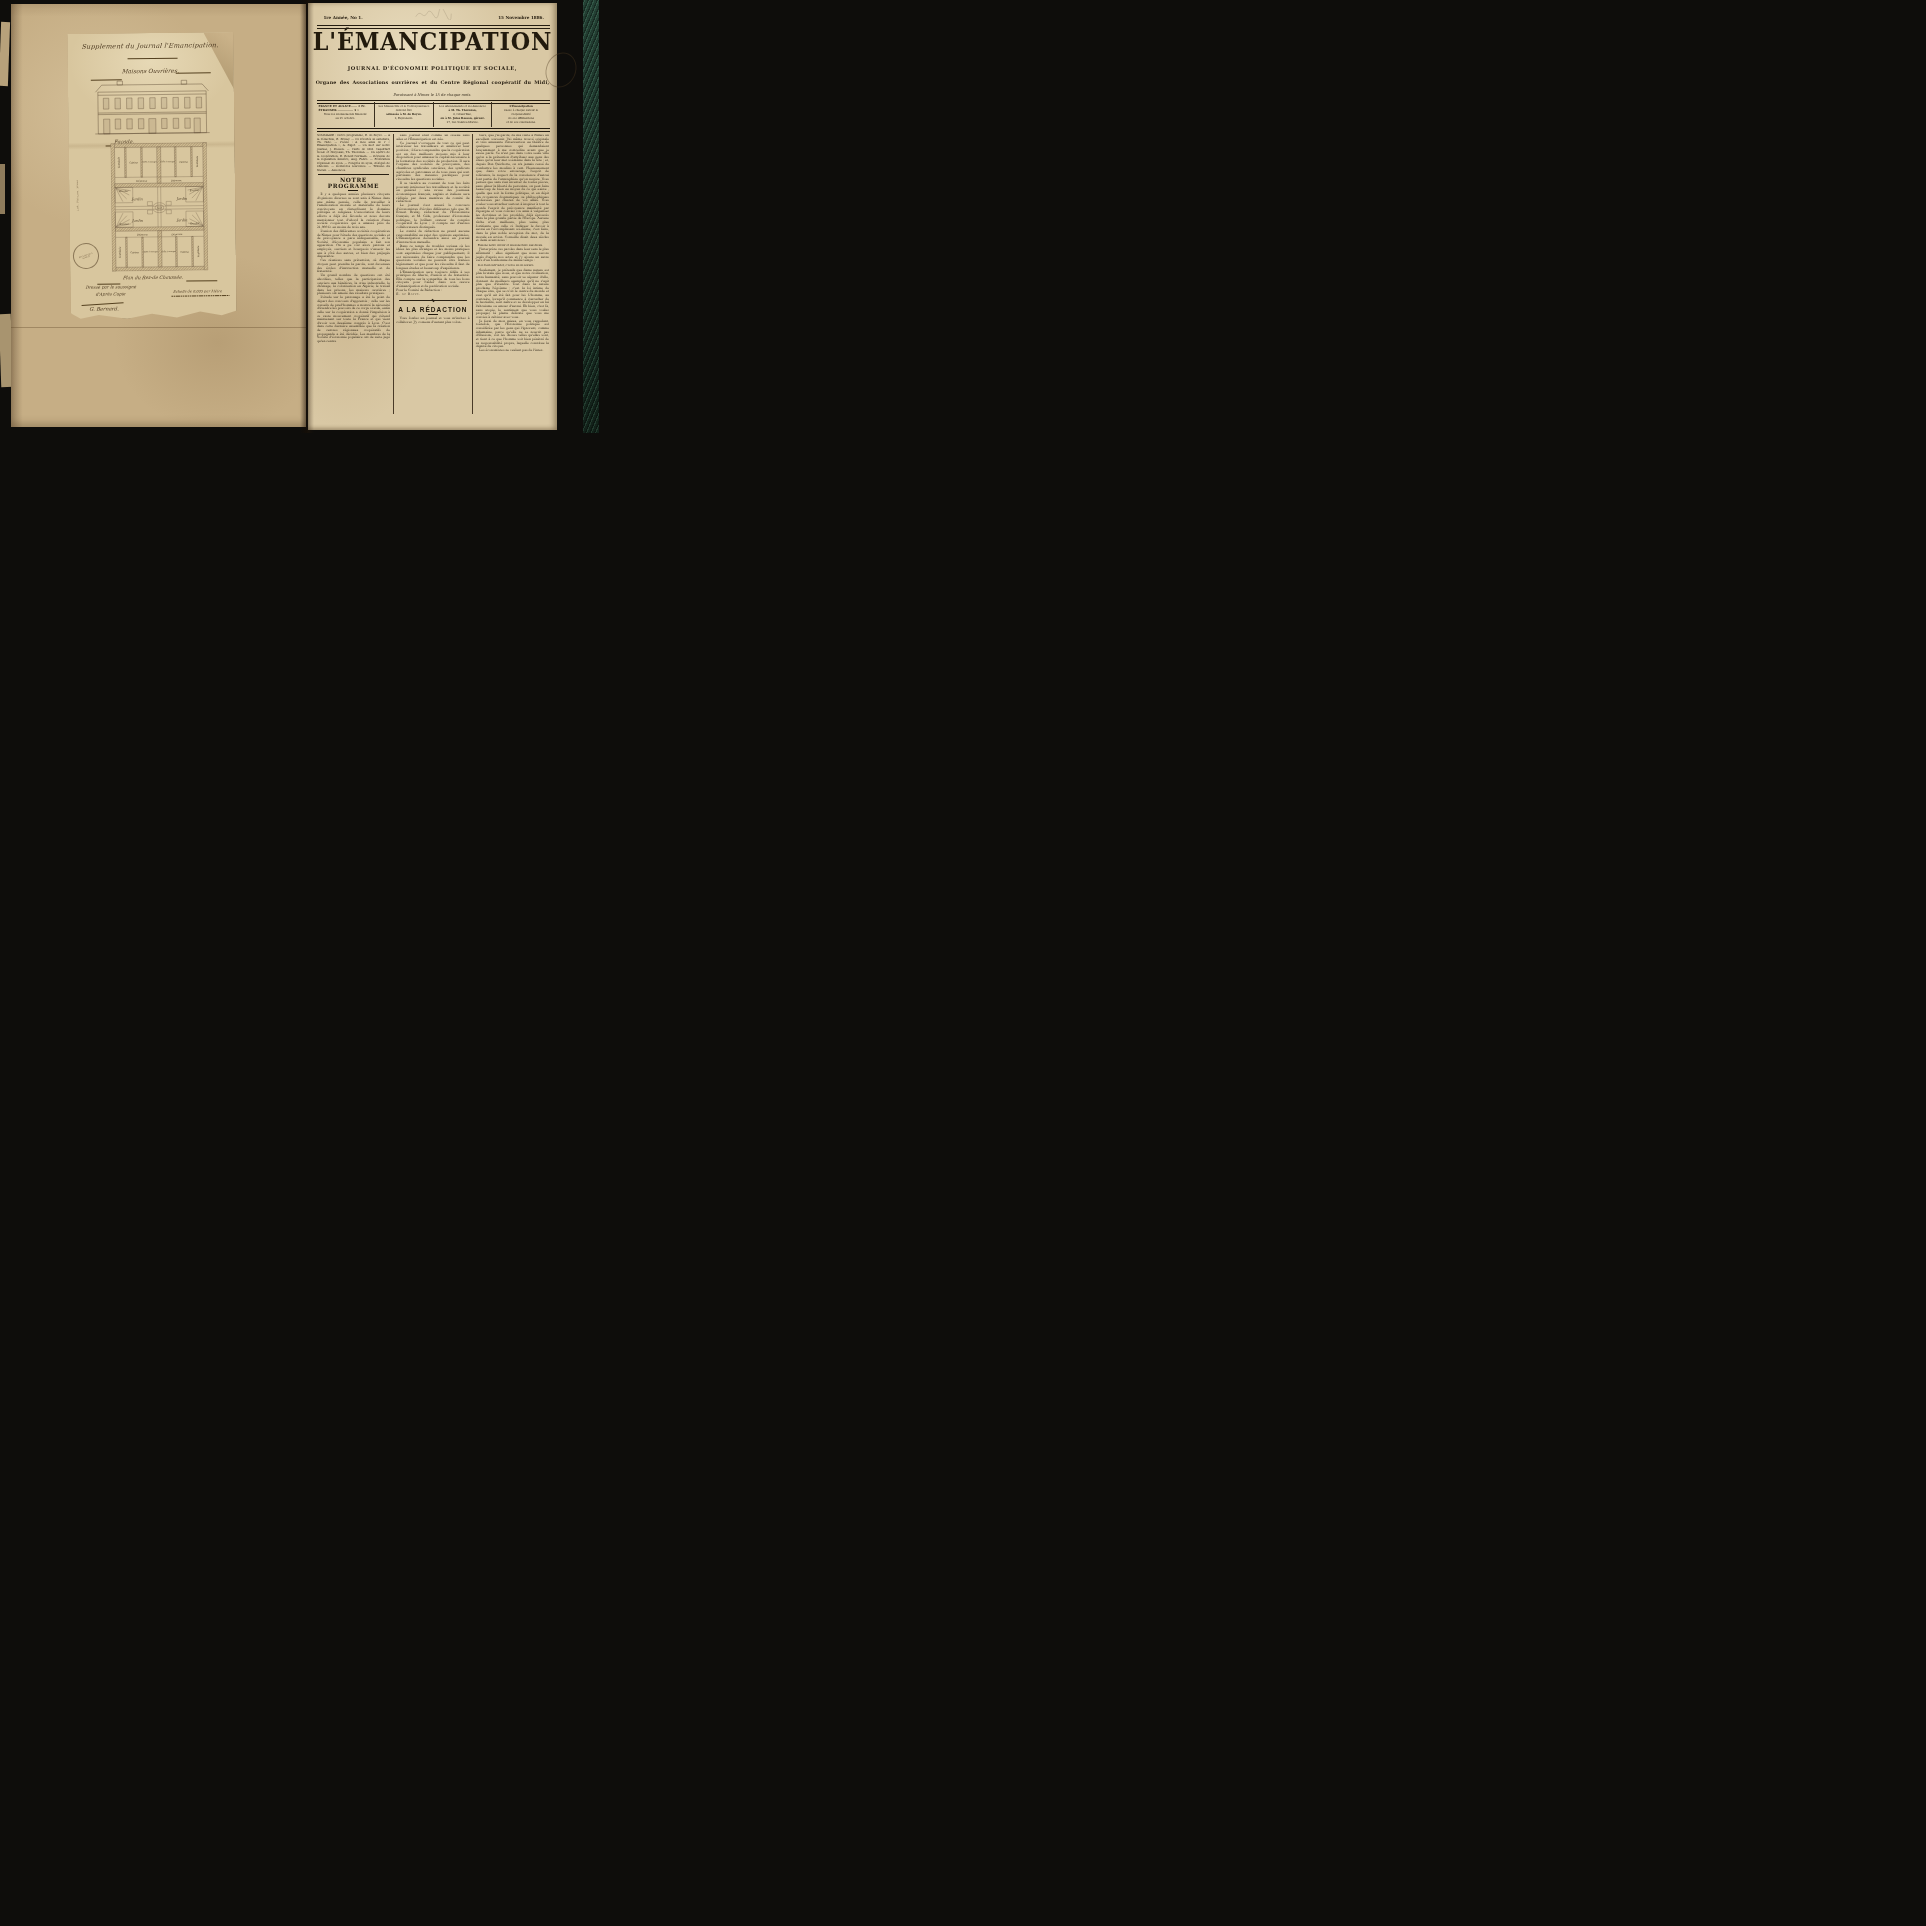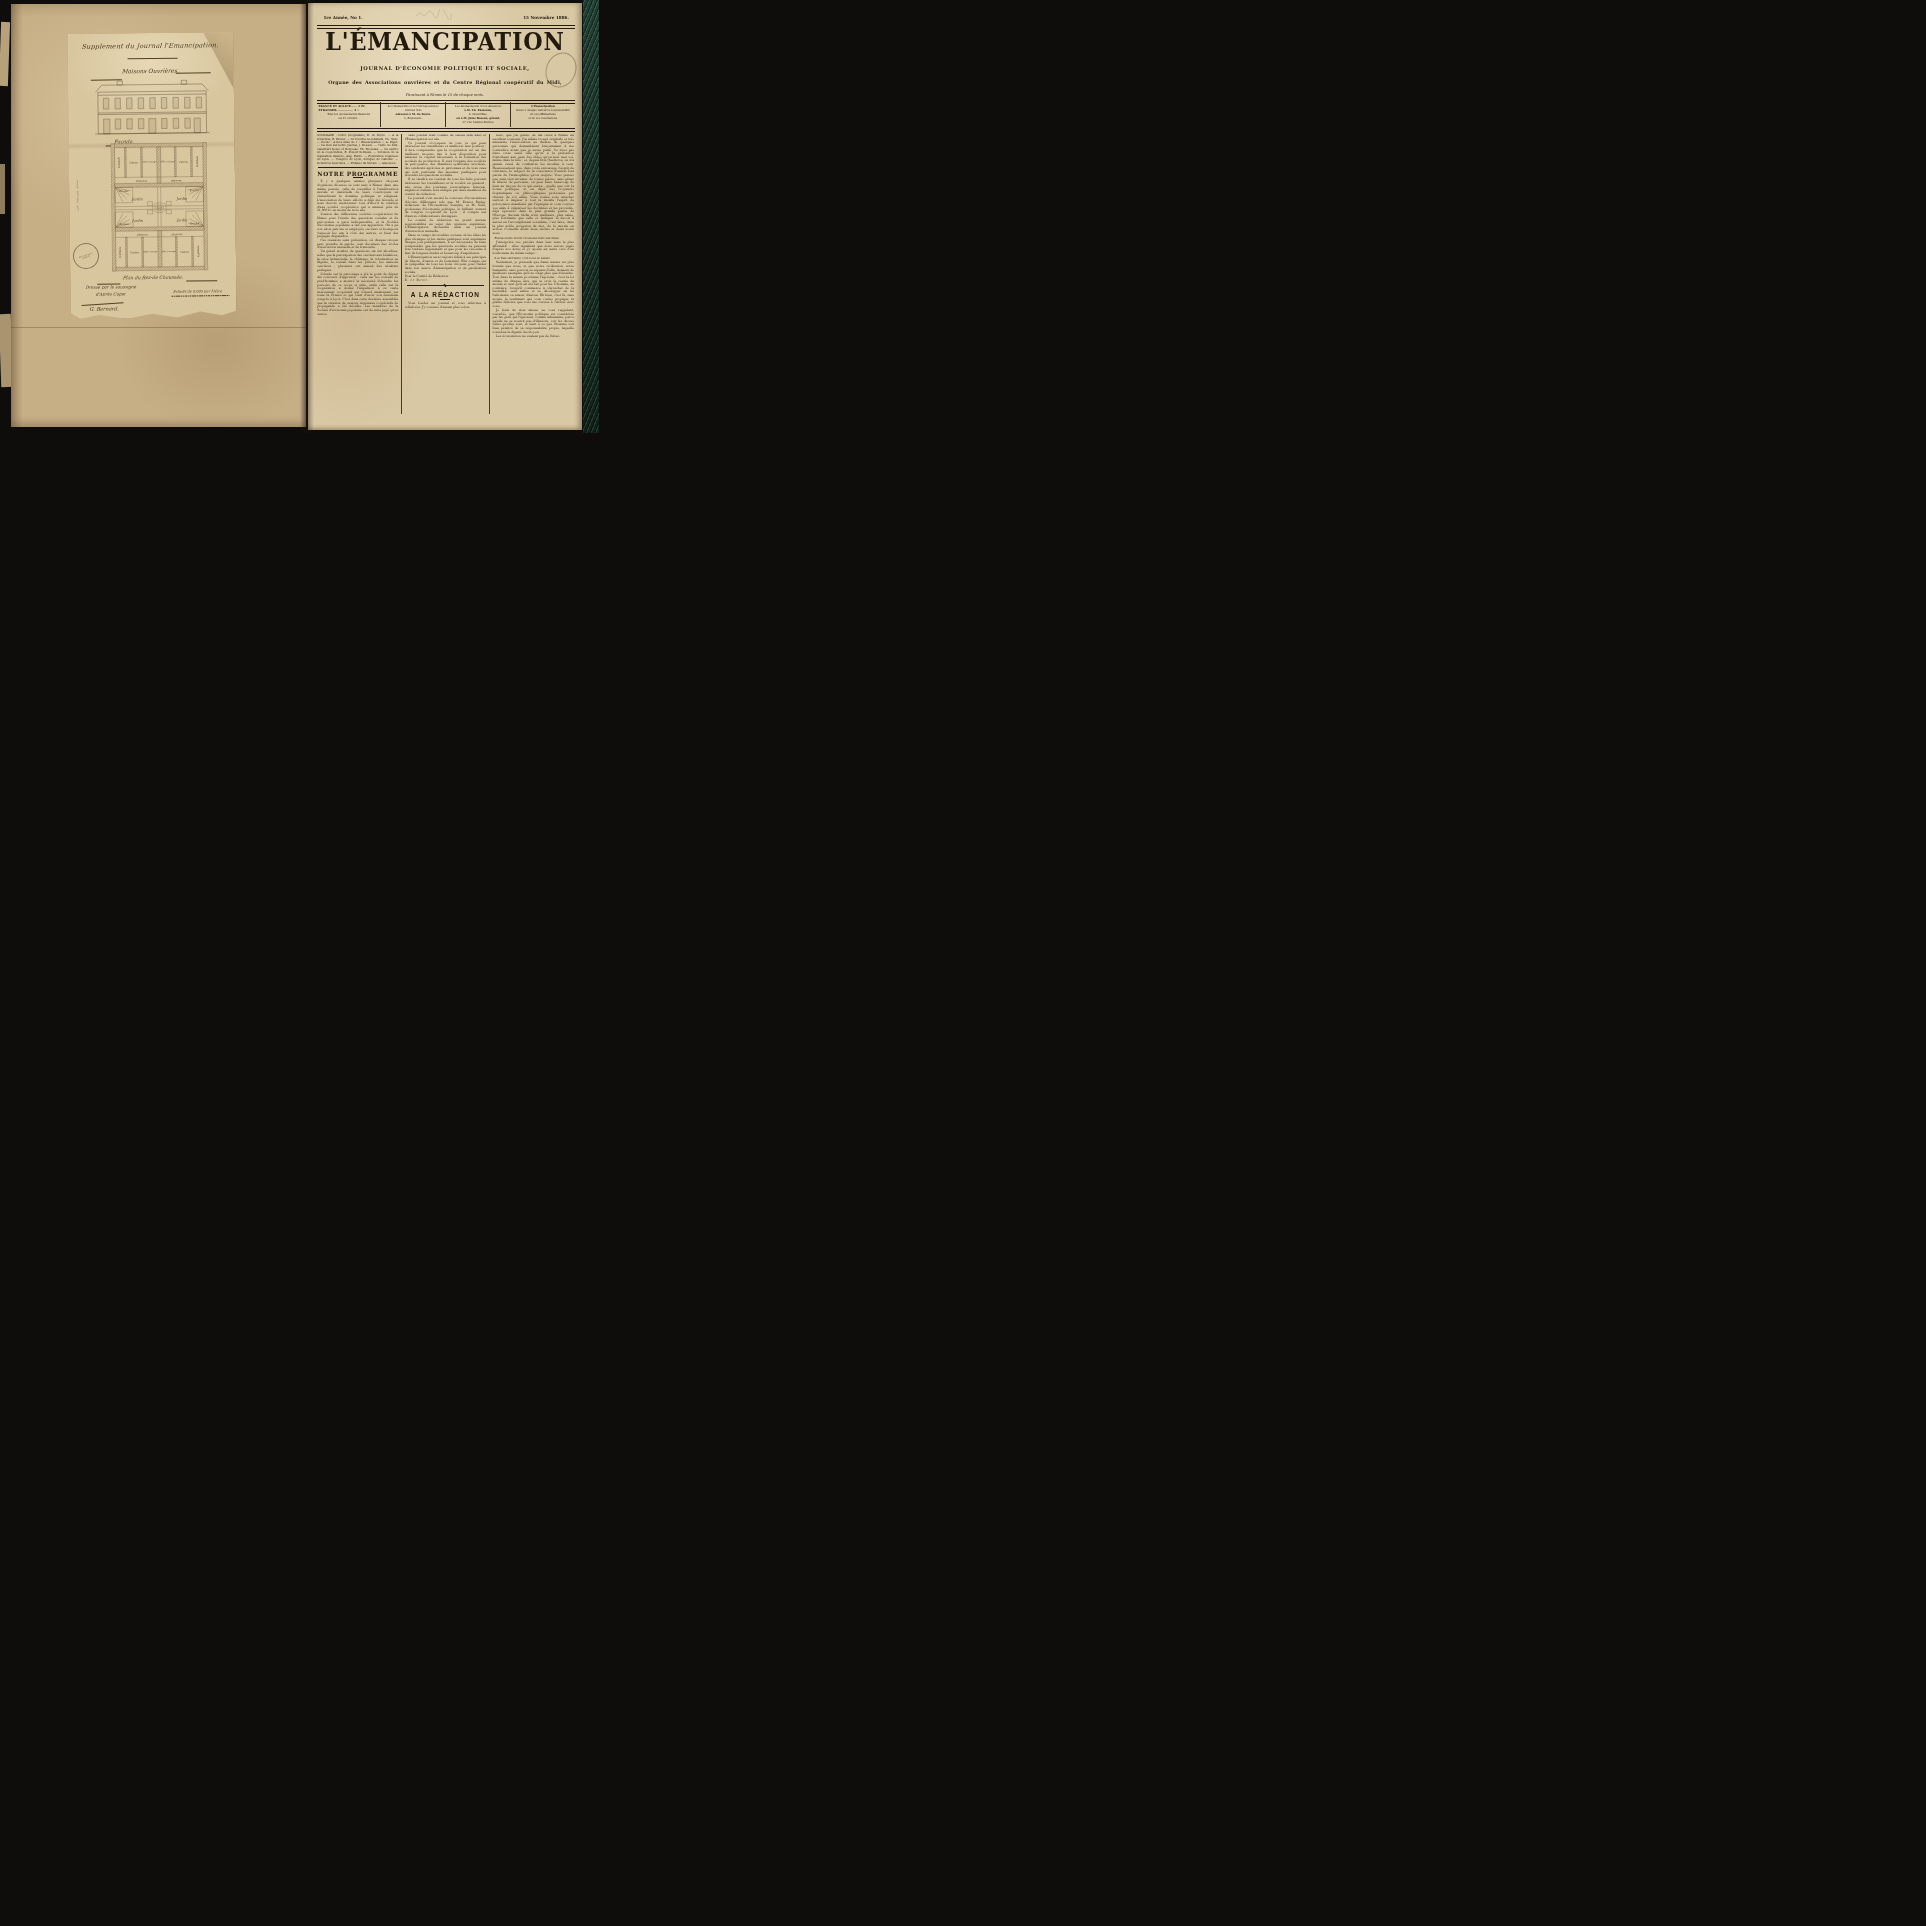--- a/index.html
+++ b/index.html
@@ -17,21 +17,21 @@
   .gutter{position:absolute;left:300px;top:0;width:14px;height:100%;z-index:5;pointer-events:none;
     background:linear-gradient(90deg,rgba(0,0,0,0) 0,rgba(25,15,5,.5) 45%,rgba(40,25,10,.3) 62%,rgba(0,0,0,0) 100%);}
   
   .page{position:absolute;}
   .page-left{left:10.8px;top:3.9px;width:295px;height:423px;background:#c6ae85;
     background-image:radial-gradient(ellipse 60% 40% at 30% 25%,rgba(235,220,185,.35),rgba(0,0,0,0) 70%),
       radial-gradient(ellipse 50% 30% at 70% 80%,rgba(120,90,50,.18),rgba(0,0,0,0) 70%),
       linear-gradient(180deg,rgba(90,65,35,.15) 0,rgba(0,0,0,0) 3%),
       linear-gradient(90deg,rgba(60,40,20,.3) 0,rgba(0,0,0,0) 4%);
     box-shadow:inset 0 -3.9px 7px rgba(50,30,10,.25);}
-  .page-right{left:308px;top:3.1px;width:274px;height:427px;background:#d9c8a4;
+  .page-right{left:308px;top:3.1px;width:249px;height:427px;background:#d9c8a4;
     background-image:radial-gradient(ellipse 55% 35% at 40% 15%,rgba(246,238,214,.55),rgba(0,0,0,0) 75%),
       radial-gradient(ellipse 45% 35% at 15% 75%,rgba(150,110,60,.15),rgba(0,0,0,0) 70%),
       radial-gradient(ellipse 30% 20% at 85% 45%,rgba(150,115,65,.14),rgba(0,0,0,0) 75%);
     box-shadow:inset -3.5px 0 5.4px rgba(60,40,15,.32), inset 0 -2.3px 3.9px rgba(60,40,15,.2);
     color:#31281a;}
   .crease{position:absolute;pointer-events:none;background:linear-gradient(180deg,rgba(0,0,0,0),rgba(90,65,35,.35),rgba(0,0,0,0));}
   
   .supplement{position:absolute;left:58px;top:29px;width:166px;height:286px;background:#d8c69e;
     background-image:radial-gradient(ellipse 70% 30% at 50% 10%,rgba(245,235,205,.5),rgba(0,0,0,0) 70%),
       linear-gradient(180deg,rgba(0,0,0,0) 38%,rgba(120,90,50,.14) 39.2%,rgba(0,0,0,0) 40.5%);

